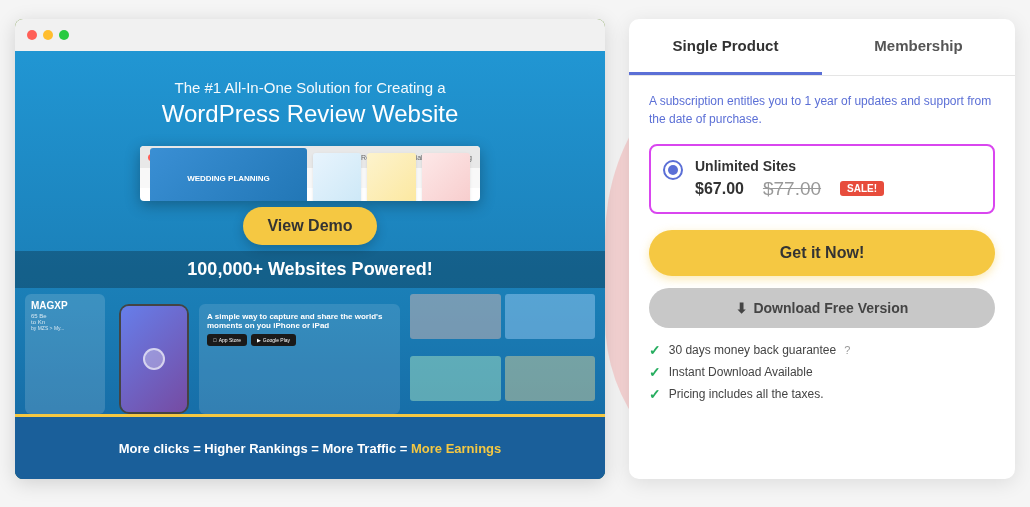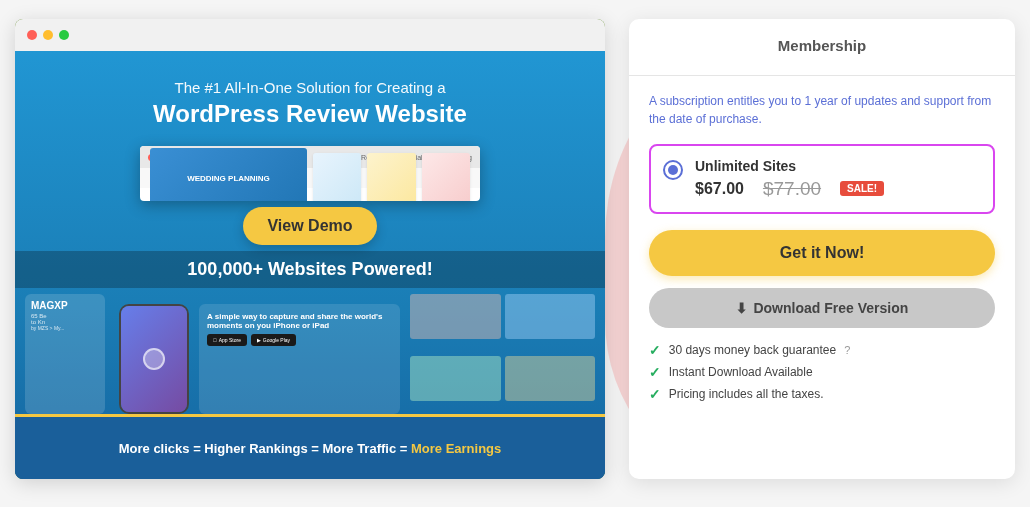--- a/index.html
+++ b/index.html
@@ -73,21 +73,21 @@
 
     .hero-subtitle {
       font-size: 15px;
       font-weight: 400;
       margin-bottom: 4px;
       opacity: 0.95;
     }
 
     .hero-title {
       font-size: 24px;
-      font-weight: 700;
+      font-weight: 400;
       line-height: 1.2;
     }
 
     
     .inner-browser {
       width: 340px;
       height: 180px;
       background: white;
       border-radius: 4px;
       box-shadow: 0 4px 15px rgba(0,0,0,0.3);
@@ -584,20 +584,21 @@
             <span>More clicks = Higher Rankings = More Traffic = </span>
             <span class="bottom-highlight">More Earnings</span>
           </span>
         </div>
       </div>
     </div>
 
     <div class="pricing-panel">
 
       <div class="tabs-row">
+        <div class="tab active">Single Product</div>
         <div class="tab">Membership</div>
       </div>
 
       <div class="panel-body">
         
         <div class="subscription-note">A subscription entitles you to 1 year of updates and support from the date of purchase.</div>
 
         
         <div class="product-option">
           <div class="radio-outer">

